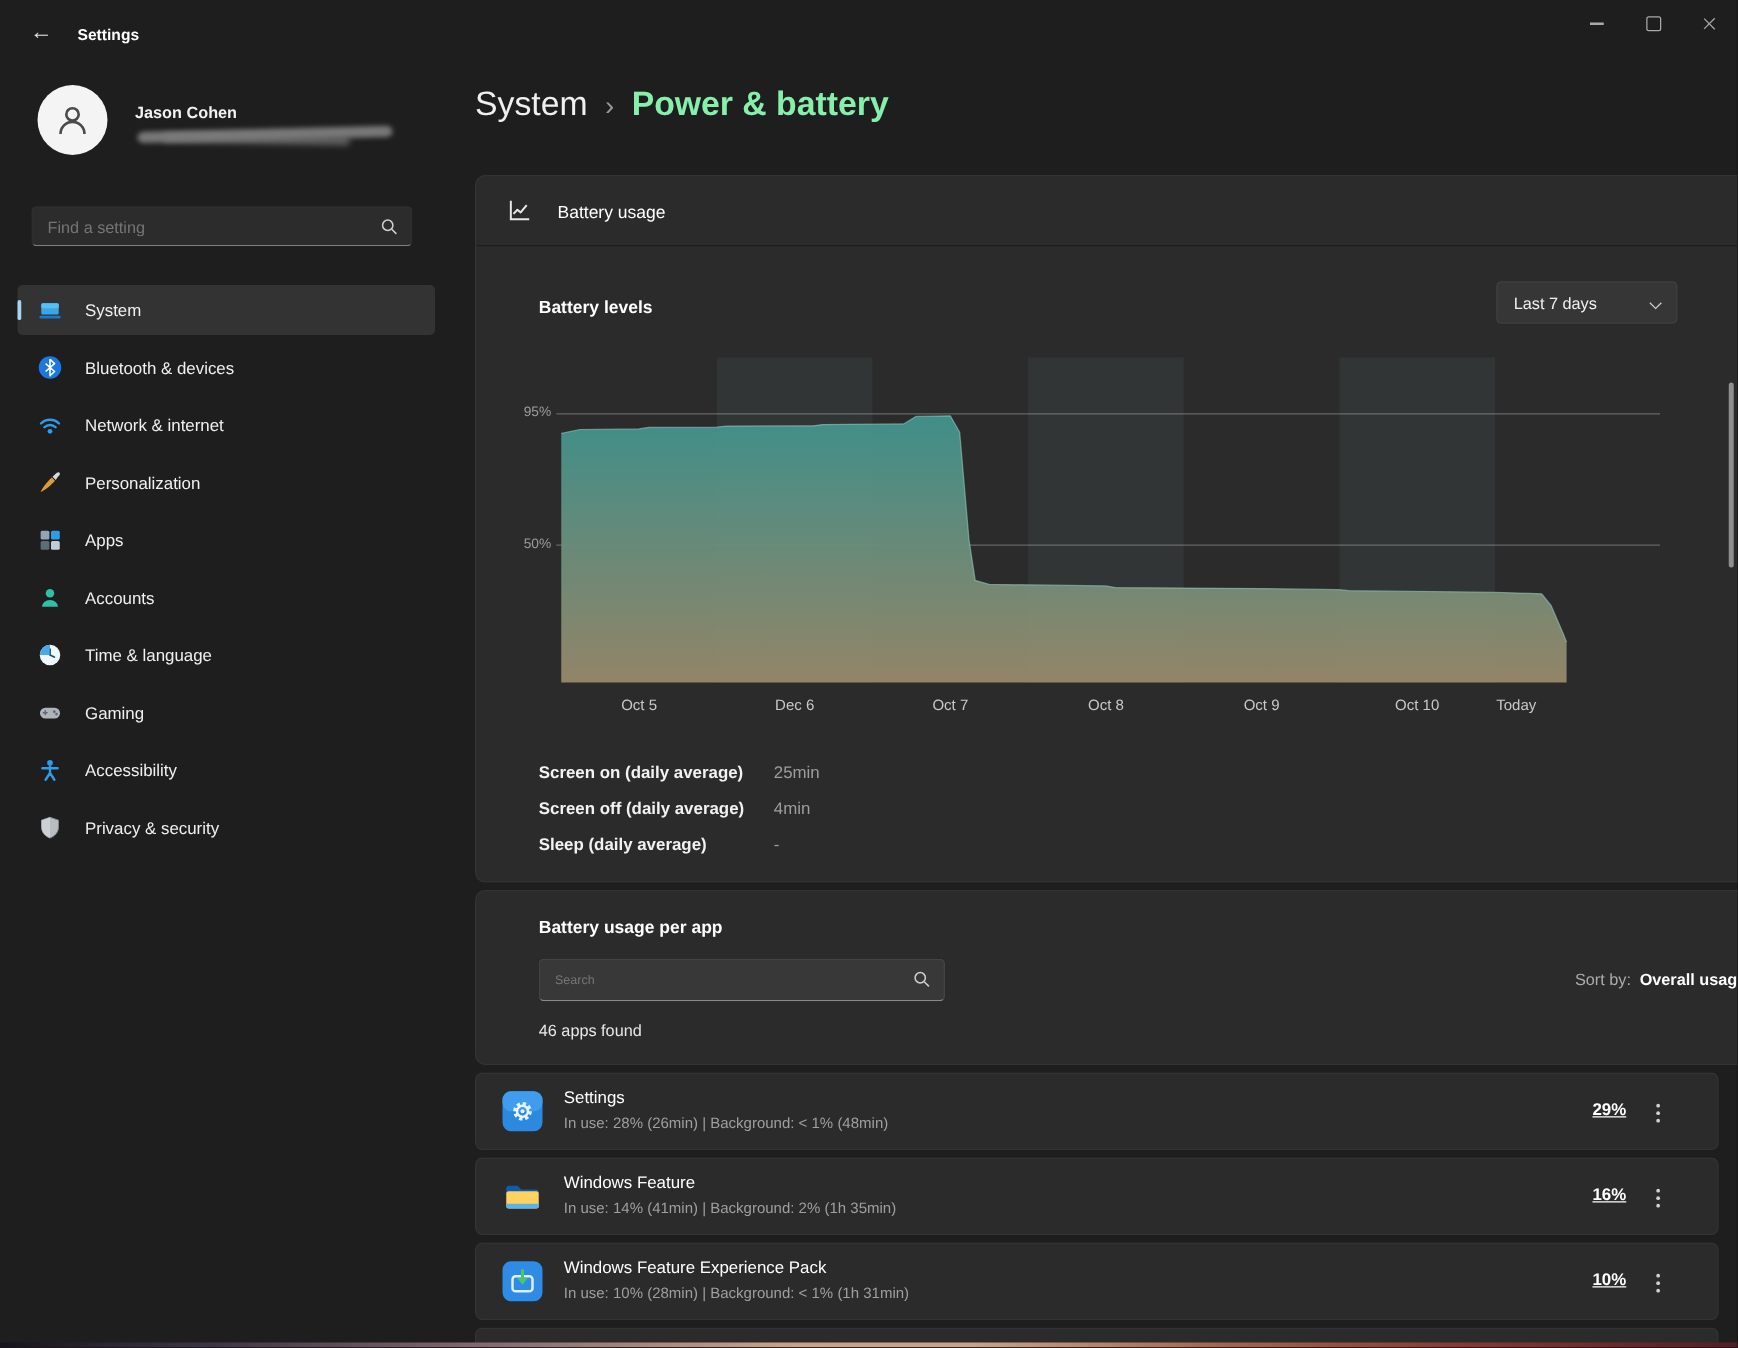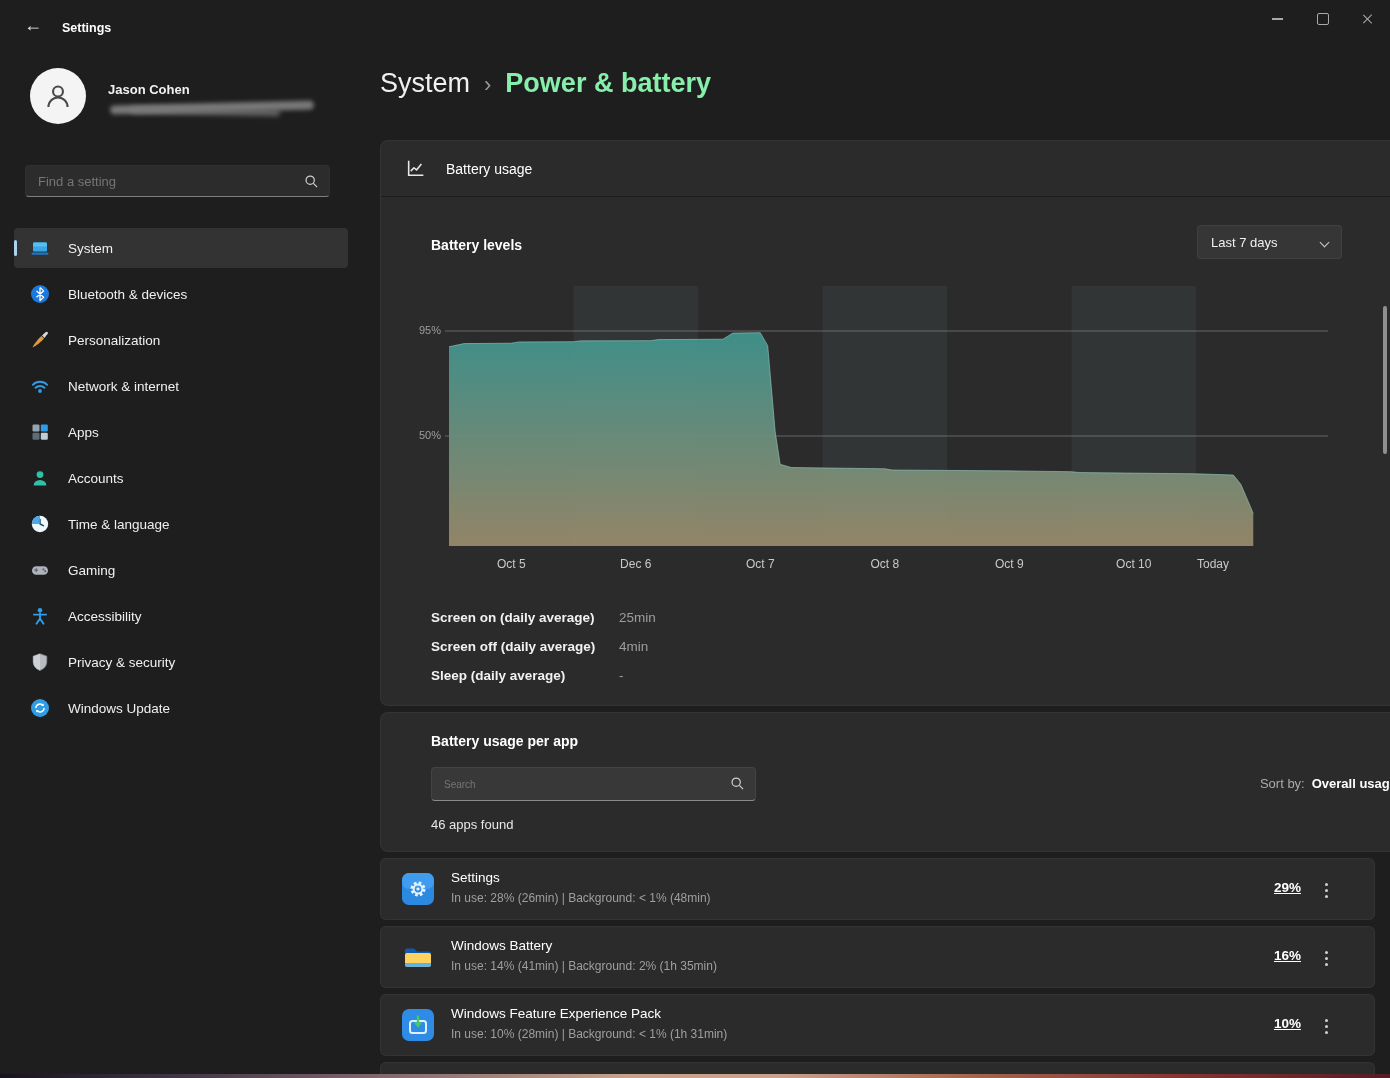--- a/index.html
+++ b/index.html
@@ -156,33 +156,33 @@
     <div class="nav-item">
       <svg class="nav-ic" viewBox="0 0 20 20">
         <circle cx="10" cy="10" r="9" fill="#1b79dd"></circle>
         <path d="M10 3.4 L10 16.6 L13.6 13.2 L6.5 6.9 M6.5 13.2 L13.6 6.9 L10 3.4" stroke="#fff" stroke-width="1.3" fill="none" stroke-linejoin="round"></path>
       </svg>
       <span class="nav-label">Bluetooth &amp; devices</span>
     </div>
 
     <div class="nav-item">
       <svg class="nav-ic" viewBox="0 0 20 20">
-        <path d="M2.5 17.5 C4 14 8.5 8.5 11.5 6 L14 8.5 C11.5 11.5 6 16.2 2.5 17.5 Z" fill="#e09a3e"></path>
-        <path d="M12 5.4 L15.2 2.4 Q17.2 1.2 17.9 2.6 Q18.4 3.9 16.2 5.6 L14.6 8 Z" fill="#d8d8d8"></path>
-      </svg>
-      <span class="nav-label">Personalization</span>
-    </div>
-
-    <div class="nav-item">
-      <svg class="nav-ic" viewBox="0 0 20 20">
         <path d="M2.8 8.8 a10.2 10.2 0 0 1 14.4 0" fill="none" stroke="#2f9ce8" stroke-width="1.9" stroke-linecap="round"></path>
         <path d="M5.5 11.8 a6.4 6.4 0 0 1 9 0" fill="none" stroke="#2f9ce8" stroke-width="1.9" stroke-linecap="round"></path>
         <circle cx="10" cy="15" r="1.9" fill="#2f9ce8"></circle>
       </svg>
       <span class="nav-label">Network &amp; internet</span>
+    </div>
+
+    <div class="nav-item">
+      <svg class="nav-ic" viewBox="0 0 20 20">
+        <path d="M2.5 17.5 C4 14 8.5 8.5 11.5 6 L14 8.5 C11.5 11.5 6 16.2 2.5 17.5 Z" fill="#e09a3e"></path>
+        <path d="M12 5.4 L15.2 2.4 Q17.2 1.2 17.9 2.6 Q18.4 3.9 16.2 5.6 L14.6 8 Z" fill="#d8d8d8"></path>
+      </svg>
+      <span class="nav-label">Personalization</span>
     </div>
 
     <div class="nav-item">
       <svg class="nav-ic" viewBox="0 0 20 20">
         <rect x="2.5" y="2.5" width="7" height="7" rx="1.2" fill="#93a5b1"></rect>
         <rect x="10.8" y="2.5" width="7" height="7" rx="1.2" fill="#2f9ce8"></rect>
         <rect x="2.5" y="10.8" width="7" height="7" rx="1.2" fill="#5d6d78"></rect>
         <rect x="10.8" y="10.8" width="7" height="7" rx="1.2" fill="#c2ccd4"></rect>
       </svg>
       <span class="nav-label">Apps</span>
@@ -224,30 +224,20 @@
     </div>
 
     <div class="nav-item">
       <svg class="nav-ic" viewBox="0 0 20 20">
         <path d="M10 1.8 L16.8 4.2 V9.4 C16.8 13.8 13.9 16.9 10 18.4 C6.1 16.9 3.2 13.8 3.2 9.4 V4.2 Z" fill="#b9bdc2" stroke="#83888e" stroke-width="0.8"></path>
         <path d="M10 1.8 L3.2 4.2 V9.4 C3.2 13.8 6.1 16.9 10 18.4 Z" fill="#d6dade" opacity="0.7"></path>
       </svg>
       <span class="nav-label">Privacy &amp; security</span>
     </div>
 
-    <div class="nav-item">
-      <svg class="nav-ic" viewBox="0 0 20 20">
-        <circle cx="10" cy="10" r="9" fill="#2f9ce8"></circle>
-        <path d="M5.9 10 a4.1 4.1 0 0 1 7.2-2.6" stroke="#fff" stroke-width="1.5" fill="none"></path>
-        <path d="M13.5 5.4 L13.9 8.3 L11.1 7.5 Z" fill="#fff"></path>
-        <path d="M14.1 10 a4.1 4.1 0 0 1 -7.2 2.6" stroke="#fff" stroke-width="1.5" fill="none"></path>
-        <path d="M6.5 14.6 L6.1 11.7 L8.9 12.5 Z" fill="#fff"></path>
-      </svg>
-      <span class="nav-label">Windows Update</span>
-    </div>
   </div>
 
   <div class="breadcrumb">
     <span class="bc-parent">System</span>
     <span class="bc-sep">›</span>
     <span class="bc-current">Power &amp; battery</span>
   </div>
 
   <div class="card card1">
     <div class="card1-header">
@@ -343,21 +333,21 @@
         <i></i>
       </div>
   </div>
 
   <div class="app-row" style="top:926px;">
     <svg class="app-ic" viewBox="0 0 34 34">
       <path d="M4 10.5 C4 9.4 4.9 8.5 6 8.5 H13 L16 11.5 H28 C29.1 11.5 30 12.4 30 13.5 V15 H4 Z" fill="#0f5bb0"></path>
       <rect x="4" y="13" width="26" height="13.8" rx="2" fill="#fdd25f"></rect>
       <path d="M4 23 H30 V24.8 C30 25.9 29.1 26.8 28 26.8 H6 C4.9 26.8 4 25.9 4 24.8 Z" fill="#5cb2ef"></path>
     </svg>
-    <div class="app-name">Windows Battery</div>
+    <div class="app-name">Windows Feature</div>
     <div class="app-details">In use: 14% (41min) | Background: 2% (1h 35min)</div>
     <div class="app-pct">16%</div>
     <div class="kebab">
         <i></i>
         <i></i>
         <i></i>
       </div>
   </div>
 
   <div class="app-row" style="top:994px;">

